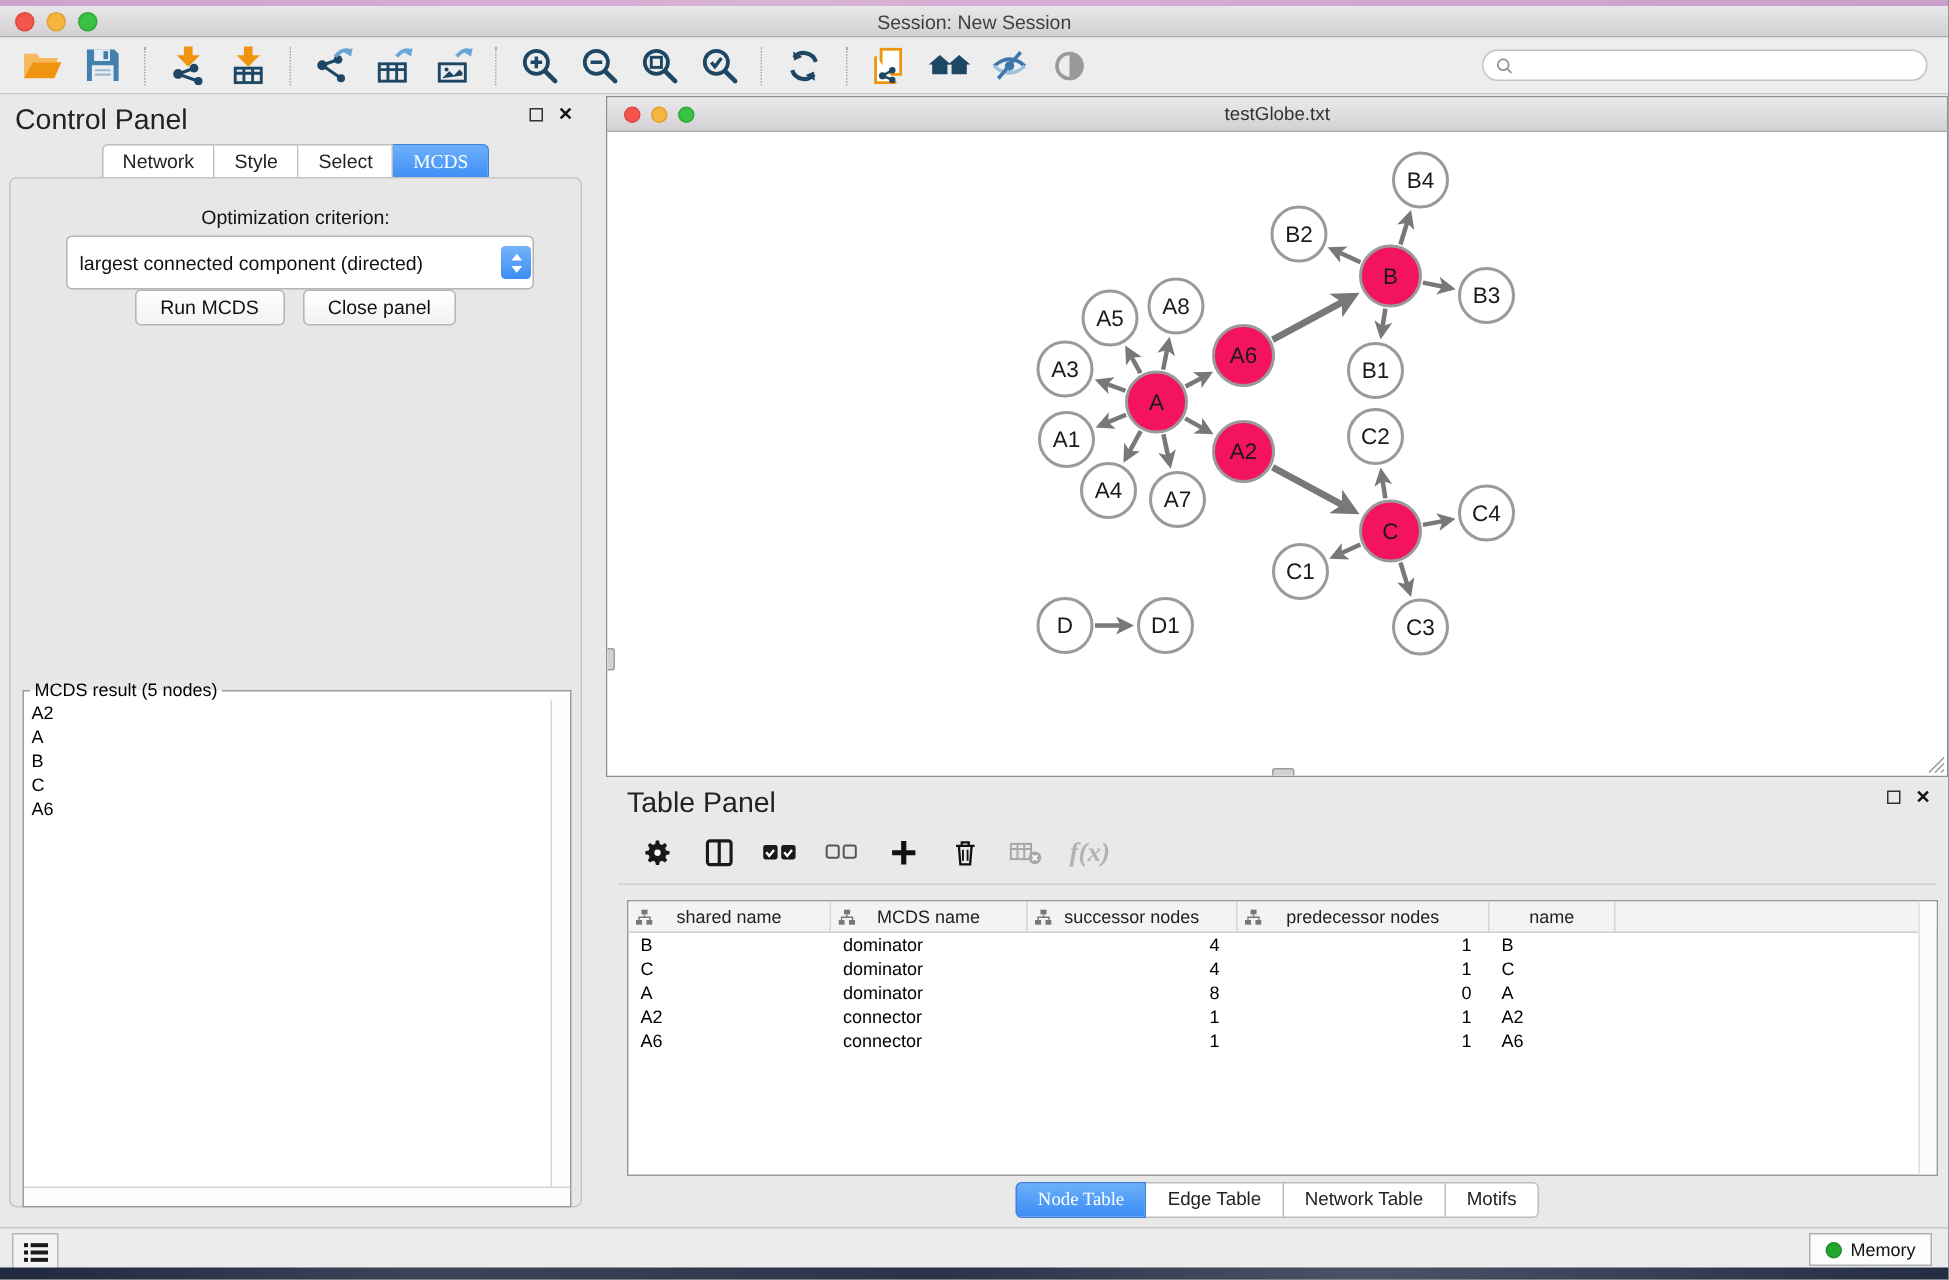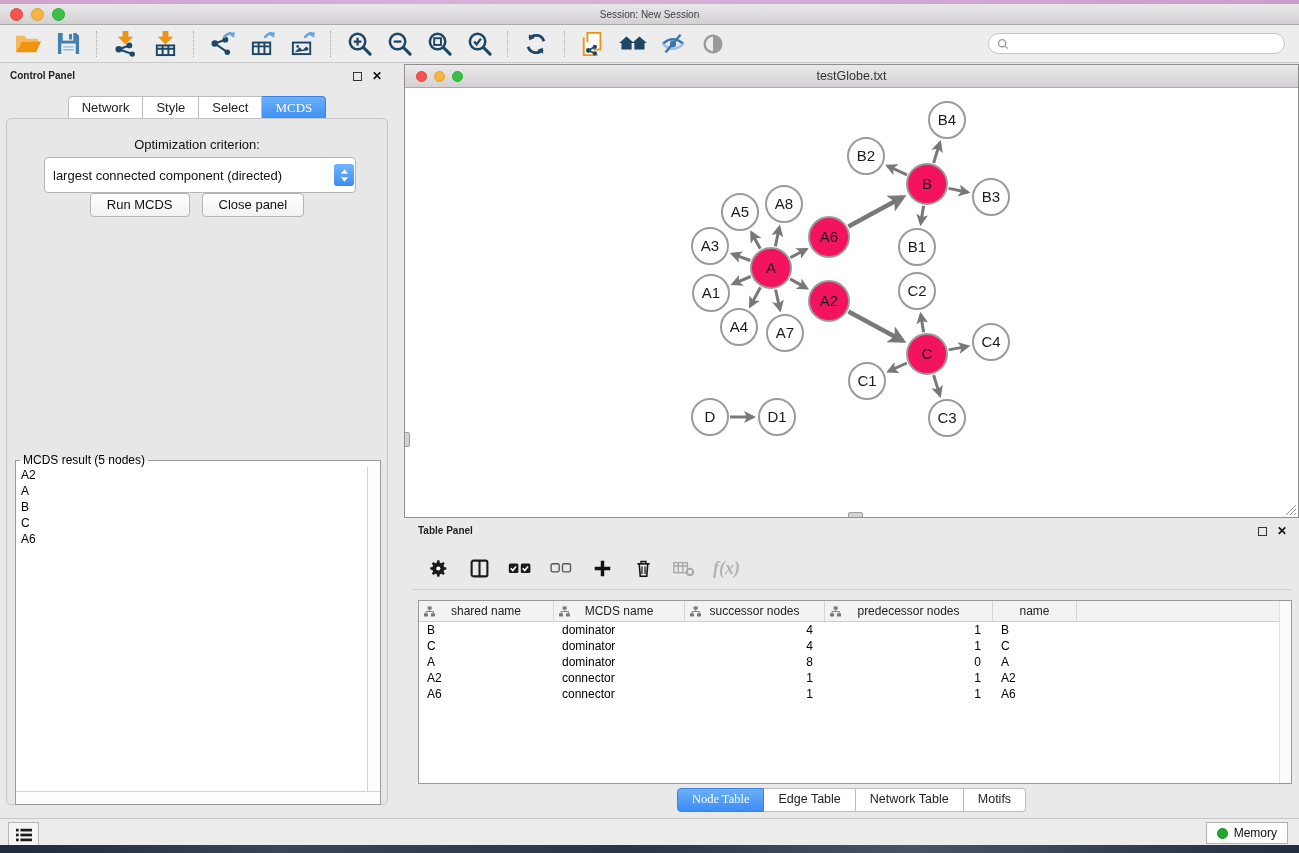--- a/index.html
+++ b/index.html
@@ -16,42 +16,42 @@
   
   .titlebar{position:absolute;left:0;top:4px;width:1299px;height:21px;
     background:linear-gradient(#e9e7e9,#d2d0d2);border-bottom:1px solid #ababab;
     display:flex;align-items:center;}
   .traffic{display:flex;gap:8px;padding-left:10px;}
   .tl{width:13px;height:13px;border-radius:50%;}
   .tl.red{background:#f4554d;border:1px solid #dd4840;}
   .tl.yel{background:#f5b53e;border:1px solid #dfa12f;}
   .tl.grn{background:#3ac043;border:1px solid #2fa937;}
   .titlebar .title{position:absolute;left:0;right:0;text-align:center;
-    font-size:10px;color:#3f3f3f;}
+    font-size:13px;color:#3f3f3f;}
 
   
   .toolbar{position:absolute;left:0;top:25px;width:1299px;height:38px;
     background:#ededed;border-bottom:1px solid #c9c9c9;display:flex;align-items:center;
     padding:0 8px;}
   .tb-btn{height:32px;min-width:34px;display:flex;align-items:center;justify-content:center;
     margin:0 3px;cursor:default;}
   .tb-sep{width:1px;height:26px;border-left:1px dotted #a8a8a8;margin:0 8px;}
   .search-wrap{margin-left:auto;margin-right:6px;display:flex;align-items:center;
     width:297px;height:21px;background:#fff;border:1px solid #c3c3c3;border-radius:11px;
     padding:0 8px;}
   .search-wrap svg{flex:0 0 auto;margin-right:4px;}
   .search-wrap input{border:none;outline:none;flex:1;font-size:12px;background:transparent;
     font-family:"Liberation Sans",sans-serif;}
 
   
   .workspace{position:absolute;left:0;top:63px;width:1299px;height:755px;background:#e9e9e9;}
 
   
   .cpanel{position:absolute;left:0;top:0;width:394px;height:755px;}
-  .panel-head{position:absolute;left:10px;top:7px;font-size:10px;color:#222;font-weight:bold;}
+  .panel-head{position:absolute;left:10px;top:7px;font-size:19px;color:#222;}
   .panel-icons{position:absolute;right:12px;top:9px;display:flex;gap:10px;align-items:center;}
   .ic-float{width:9px;height:9px;border:1.4px solid #333;display:inline-block;}
   .ic-close{font-size:12px;font-weight:bold;color:#111;line-height:9px;}
   .cp-tabs{position:absolute;left:0;top:33px;width:100%;display:flex;justify-content:center;}
   .seg{font-size:13px;color:#222;background:#fff;border:1px solid #bdbdbd;border-left:none;
     padding:3px 13px 4px;cursor:default;}
   .seg:first-child{border-left:1px solid #bdbdbd;border-radius:4px 0 0 4px;}
   .seg:last-child{border-radius:0 4px 4px 0;}
   .seg.selected{background:linear-gradient(#6cb0fa,#3b8cf5);color:#fff;border-color:#3b82e0;font-family:Liberation Serif, serif;}
   .cp-content{position:absolute;left:6px;top:55px;width:382px;height:687px;

